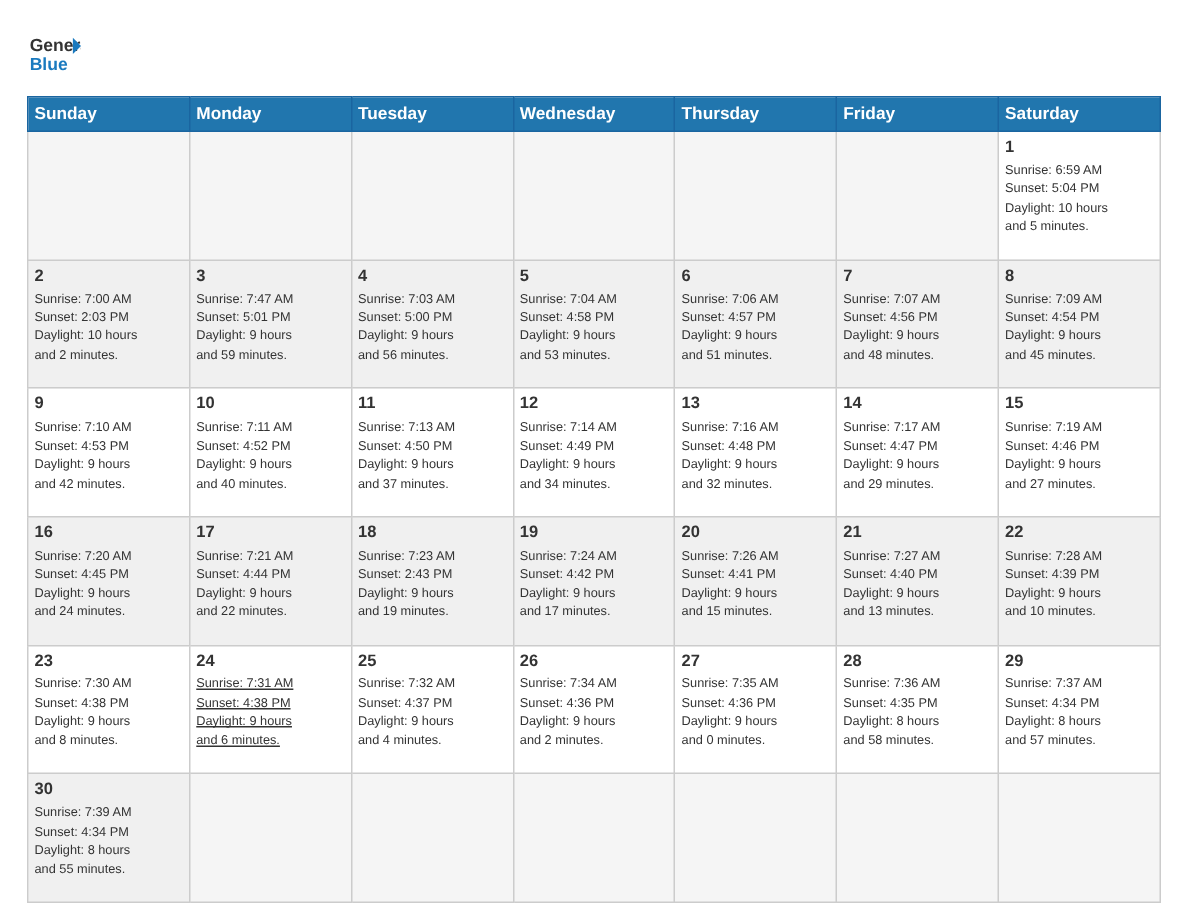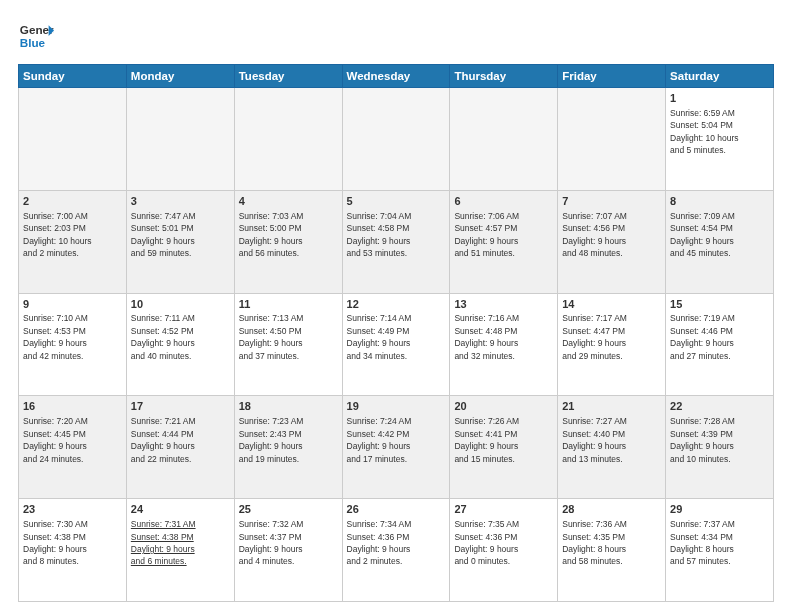--- a/index.html
+++ b/index.html
@@ -245,15 +245,27 @@
 and 0 minutes.</span></td>
           <td><span class="day-num">28</span><span class="day-info" style="white-space: pre-line;">Sunrise: 7:36 AM
 Sunset: 4:35 PM
 Daylight: 8 hours
 and 58 minutes.</span></td>
           <td><span class="day-num">29</span><span class="day-info" style="white-space: pre-line;">Sunrise: 7:37 AM
 Sunset: 4:34 PM
 Daylight: 8 hours
 and 57 minutes.</span></td>
         </tr>
+        <tr>
+          <td class="row-shade"><span class="day-num">30</span><span class="day-info" style="white-space: pre-line;">Sunrise: 7:39 AM
+Sunset: 4:34 PM
+Daylight: 8 hours
+and 55 minutes.</span></td>
+          <td class="empty"></td>
+          <td class="empty"></td>
+          <td class="empty"></td>
+          <td class="empty"></td>
+          <td class="empty"></td>
+          <td class="empty"></td>
+        </tr>
       </tbody>
   </table>
 </div>
 
 </body></html>

